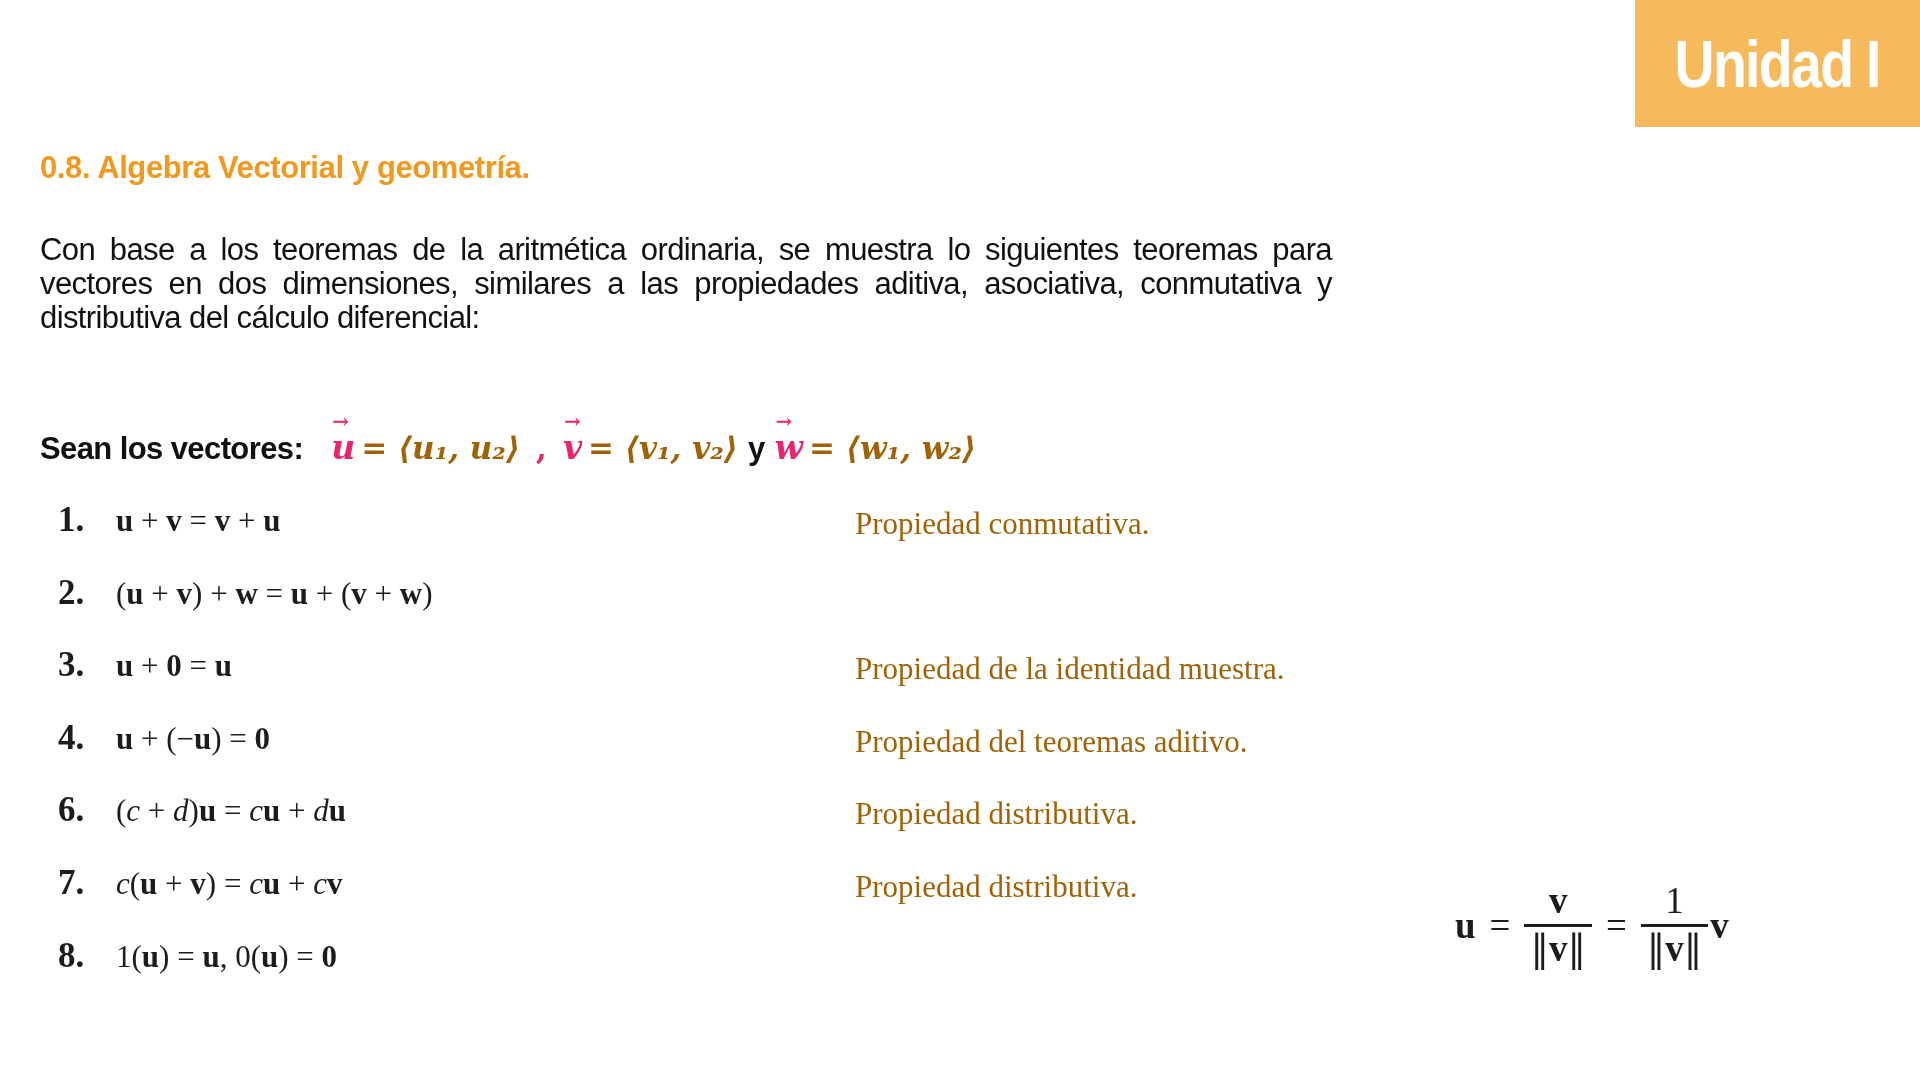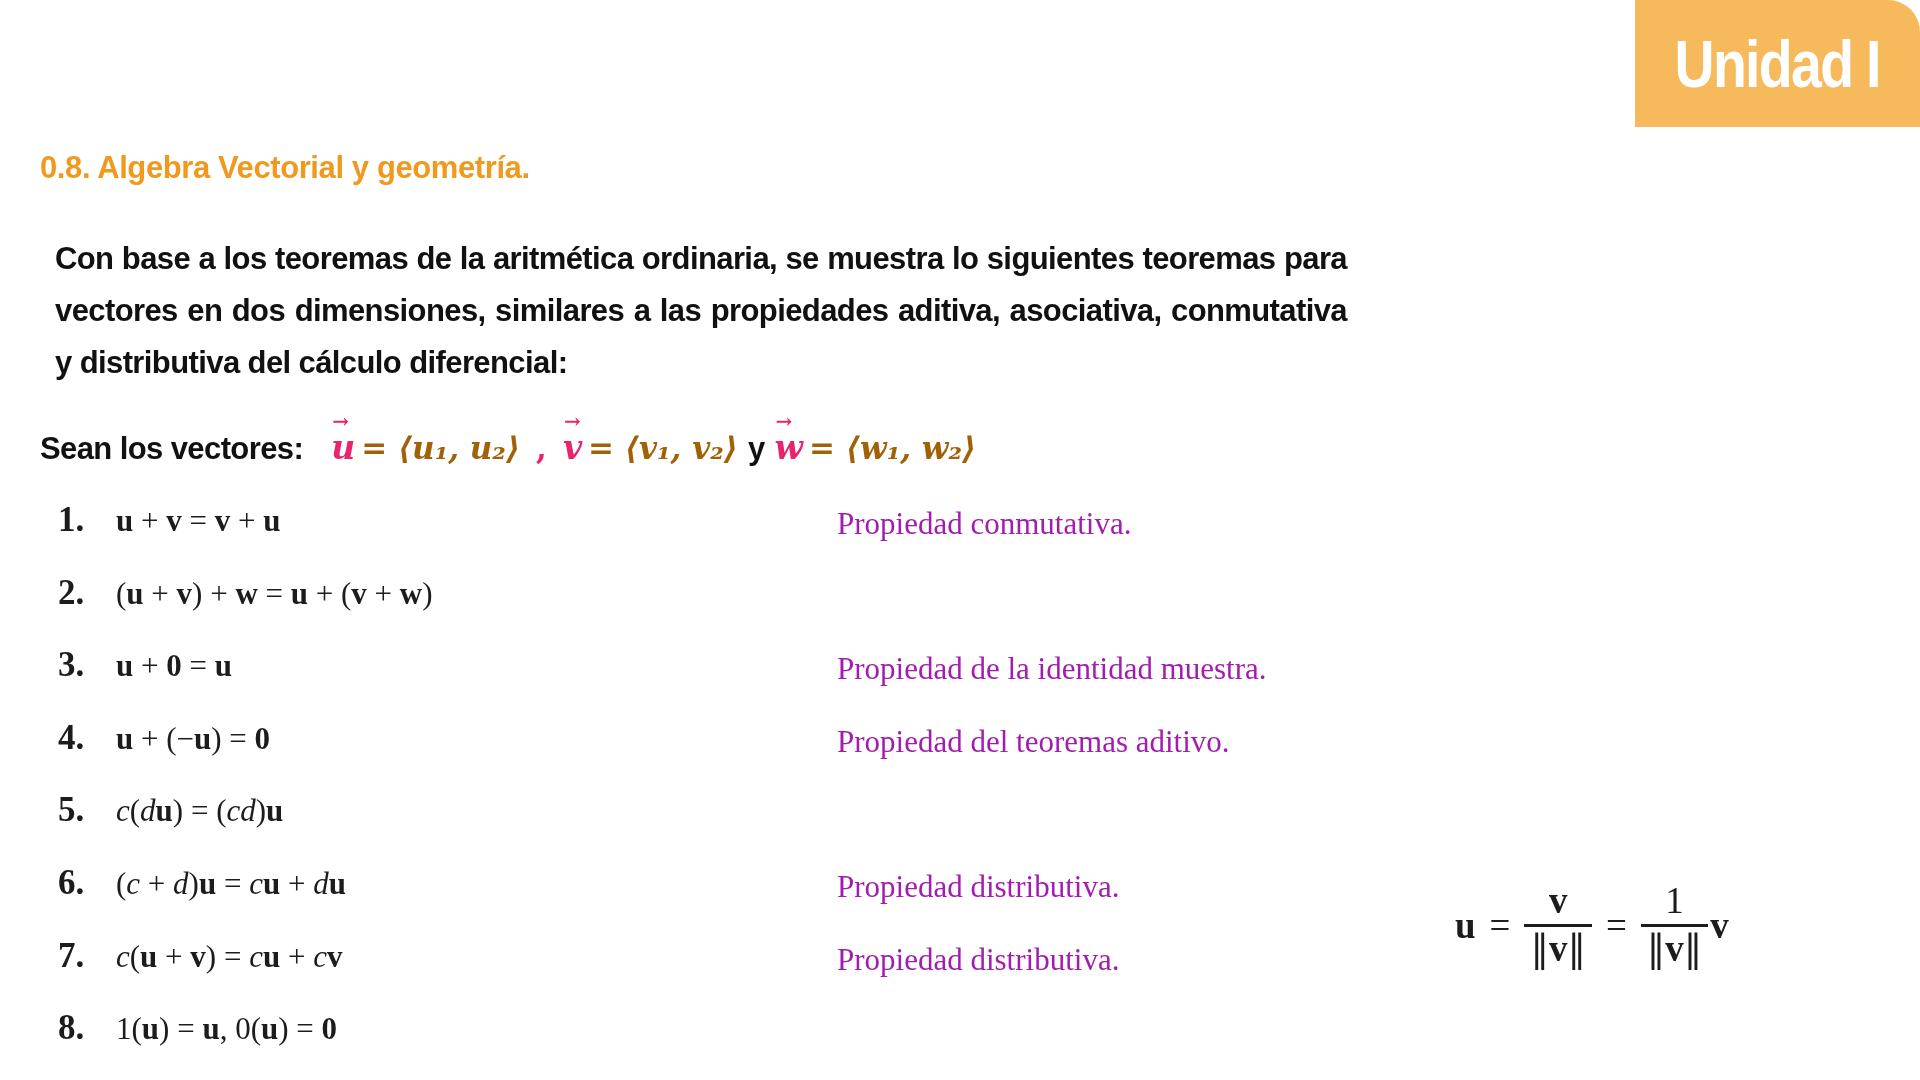--- a/index.html
+++ b/index.html
@@ -3,21 +3,20 @@
 <meta charset="utf-8">
 <style>
   html, body { margin: 0; padding: 0; background: #ffffff; }
   .slide {
     position: relative;
     width: 1920px; height: 1080px;
     background: #ffffff;
     overflow: hidden;
     font-family: "Liberation Sans", sans-serif;
     color: #111;
-    border-radius: 32px;
   }
 
   
   .banner {
     position: absolute; left: 1635px; top: 0; width: 285px; height: 127px;
     background: #F6B95C;
     display: flex; align-items: center; justify-content: center;
   }
   .banner-text {
     color: #ffffff; font-weight: bold; font-size: 66px;
@@ -27,23 +26,23 @@
 
   
   .heading {
     position: absolute; left: 40px; top: 150px;
     font-size: 31px; font-weight: bold; color: #F0991E;
     letter-spacing: -0.4px; margin: 0;
   }
 
   
   .para {
-    position: absolute; left: 55px; top: 233px; width: 1292px;
-    font-size: 31px; font-weight: bold; color: #111;
-    line-height: 52px; text-align: justify;
+    position: absolute; left: 40px; top: 233px; width: 1292px;
+    font-size: 31px; font-weight: normal; color: #111;
+    line-height: 34px; text-align: justify;
     letter-spacing: -0.6px; margin: 0;
   }
 
   
   .sean {
     position: absolute; left: 40px; top: 428px;
     white-space: nowrap; display: flex; align-items: baseline;
   }
   .sean-label {
     font-size: 31px; font-weight: bold; color: #111;
@@ -84,23 +83,23 @@
     font-weight: bold; font-size: 35px; color: #1c1c1c;
   }
   .pformula {
     font-family: "Liberation Serif", "DejaVu Serif", serif;
     font-size: 31px; color: #1c1c1c;
   }
   .fp-n { font-style: normal; font-weight: normal; }
   .fp-b { font-weight: bold; }
   .fp-i { font-style: italic; }
   .plabel {
-    position: absolute; left: 779px; top: 6px;
+    position: absolute; left: 797px; top: 6px;
     font-family: "Liberation Serif", "DejaVu Serif", serif;
-    font-size: 31px; color: #a21caf;
+    font-size: 31px; color: #a16207;
   }
 
   
   .uform {
     position: absolute; left: 1455px; top: 882px;
     display: flex; align-items: center;
     font-family: "Liberation Serif", "DejaVu Serif", serif;
     font-size: 37px; color: #1c1c1c; white-space: nowrap;
   }
   .uf-b { font-weight: bold; }
@@ -149,24 +148,20 @@
     </div>
     <div class="prow">
       <span class="pnum">3.</span><span class="pformula"><span class="fp-b">u</span><span class="fp-n"> + </span><span class="fp-b">0</span><span class="fp-n"> = </span><span class="fp-b">u</span></span>
       <span class="plabel">Propiedad de la identidad muestra.</span>
     </div>
     <div class="prow">
       <span class="pnum">4.</span><span class="pformula"><span class="fp-b">u</span><span class="fp-n"> + (−</span><span class="fp-b">u</span><span class="fp-n">) = </span><span class="fp-b">0</span></span>
       <span class="plabel">Propiedad del teoremas aditivo.</span>
     </div>
     <div class="prow">
-      <span class="pnum">5.</span><span class="pformula"><span class="fp-i">c</span><span class="fp-n">(</span><span class="fp-i">d</span><span class="fp-b">u</span><span class="fp-n">) = (</span><span class="fp-i">cd</span><span class="fp-n">)</span><span class="fp-b">u</span></span>
-      <span class="plabel"></span>
-    </div>
-    <div class="prow">
       <span class="pnum">6.</span><span class="pformula"><span class="fp-n">(</span><span class="fp-i">c</span><span class="fp-n"> + </span><span class="fp-i">d</span><span class="fp-n">)</span><span class="fp-b">u</span><span class="fp-n"> = </span><span class="fp-i">c</span><span class="fp-b">u</span><span class="fp-n"> + </span><span class="fp-i">d</span><span class="fp-b">u</span></span>
       <span class="plabel">Propiedad distributiva.</span>
     </div>
     <div class="prow">
       <span class="pnum">7.</span><span class="pformula"><span class="fp-i">c</span><span class="fp-n">(</span><span class="fp-b">u</span><span class="fp-n"> + </span><span class="fp-b">v</span><span class="fp-n">) = </span><span class="fp-i">c</span><span class="fp-b">u</span><span class="fp-n"> + </span><span class="fp-i">c</span><span class="fp-b">v</span></span>
       <span class="plabel">Propiedad distributiva.</span>
     </div>
     <div class="prow">
       <span class="pnum">8.</span><span class="pformula"><span class="fp-n">1(</span><span class="fp-b">u</span><span class="fp-n">) = </span><span class="fp-b">u</span><span class="fp-n">, 0(</span><span class="fp-b">u</span><span class="fp-n">) = </span><span class="fp-b">0</span></span>
       <span class="plabel"></span>

